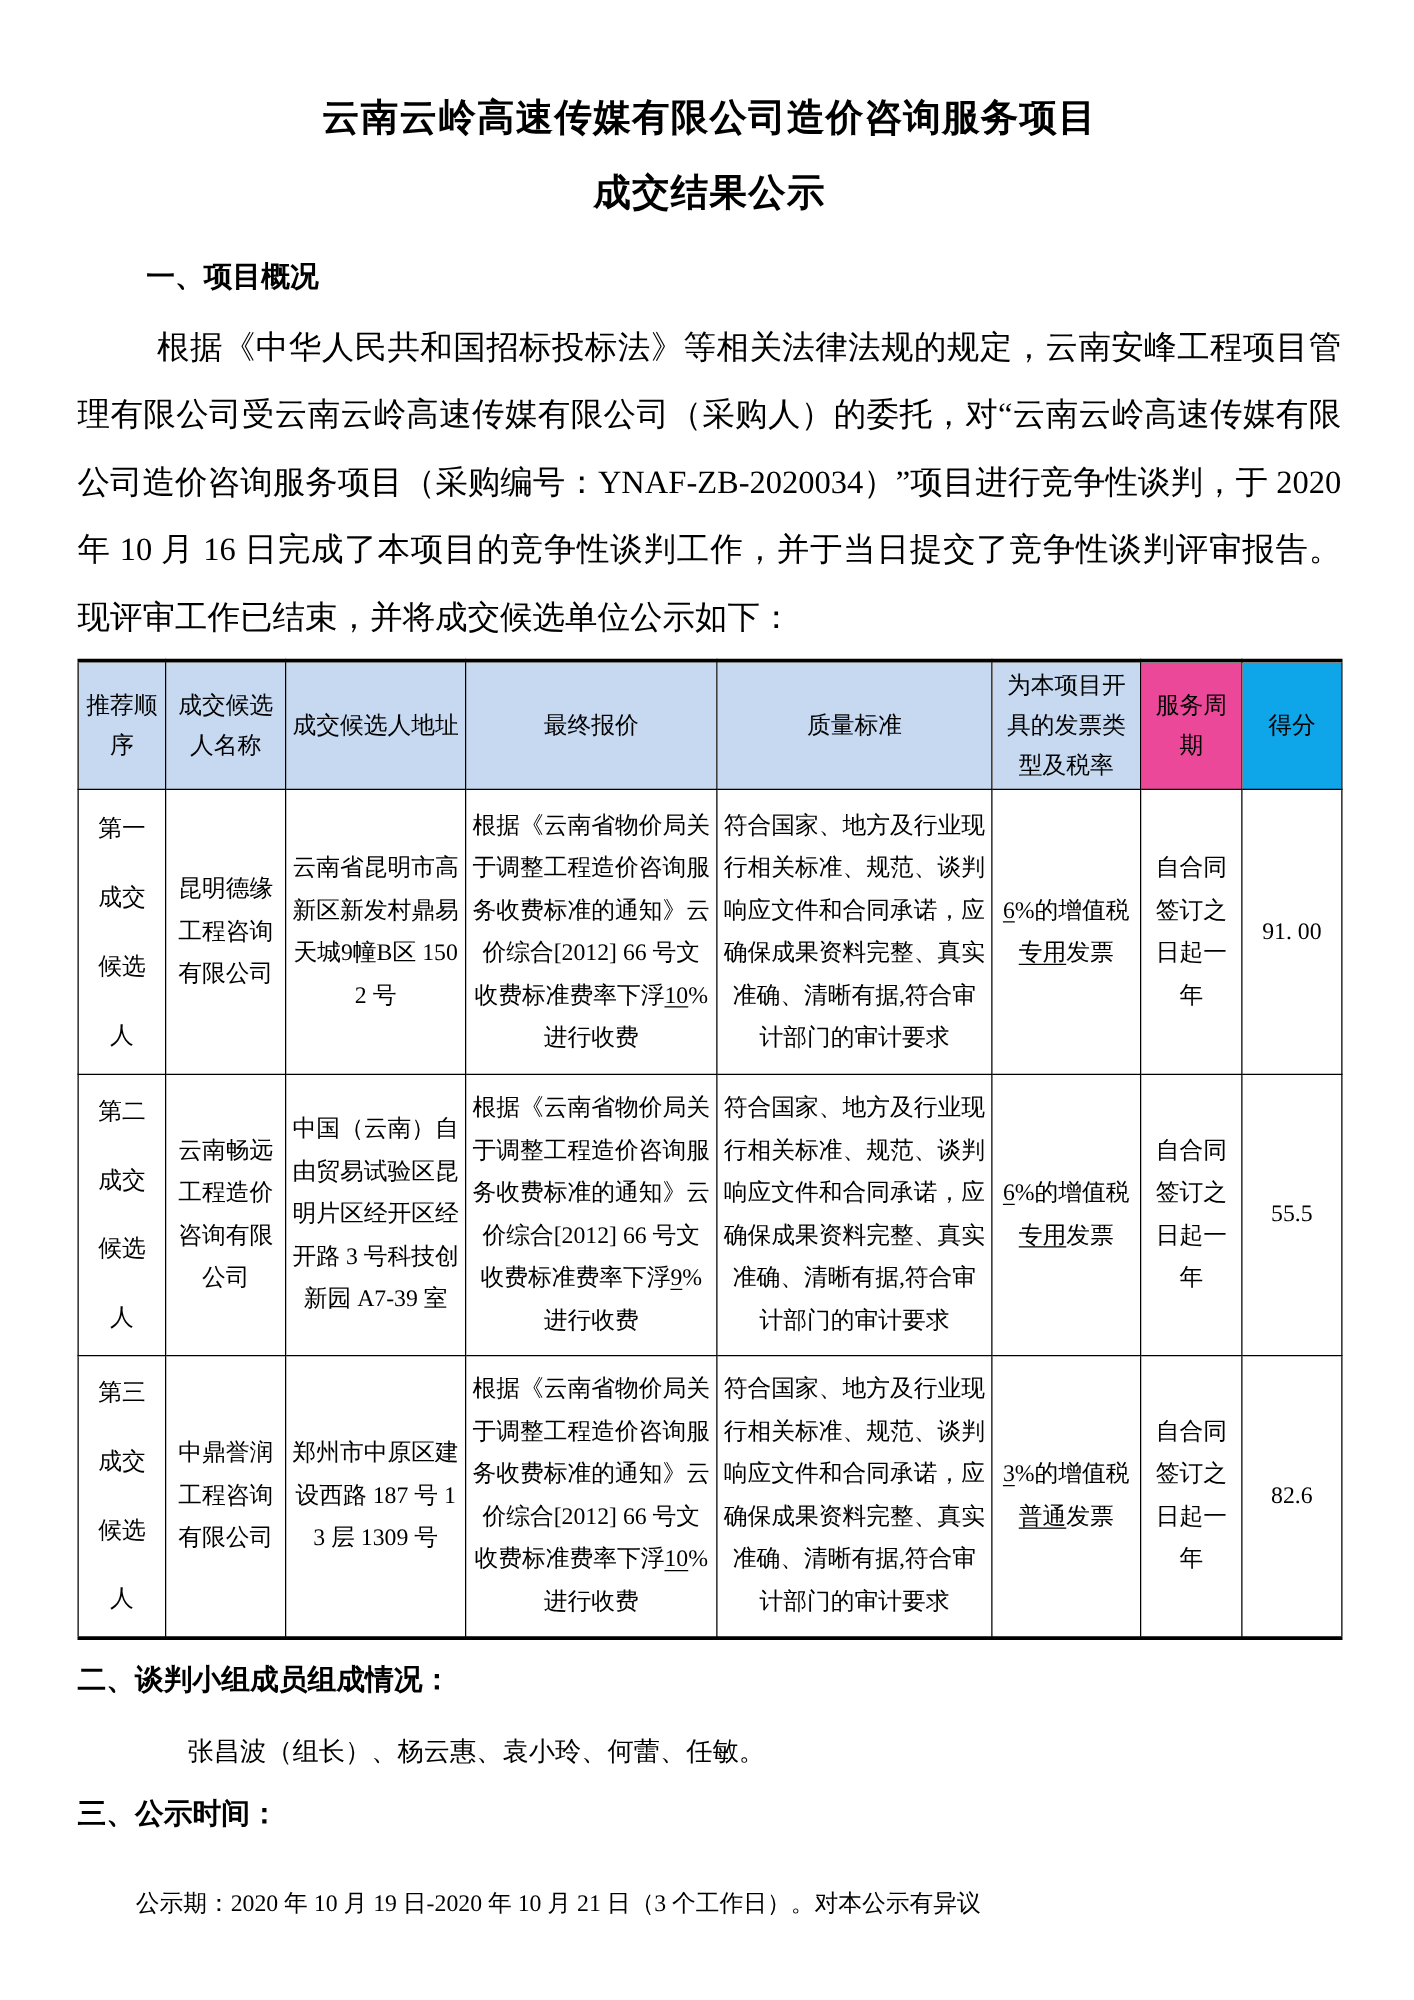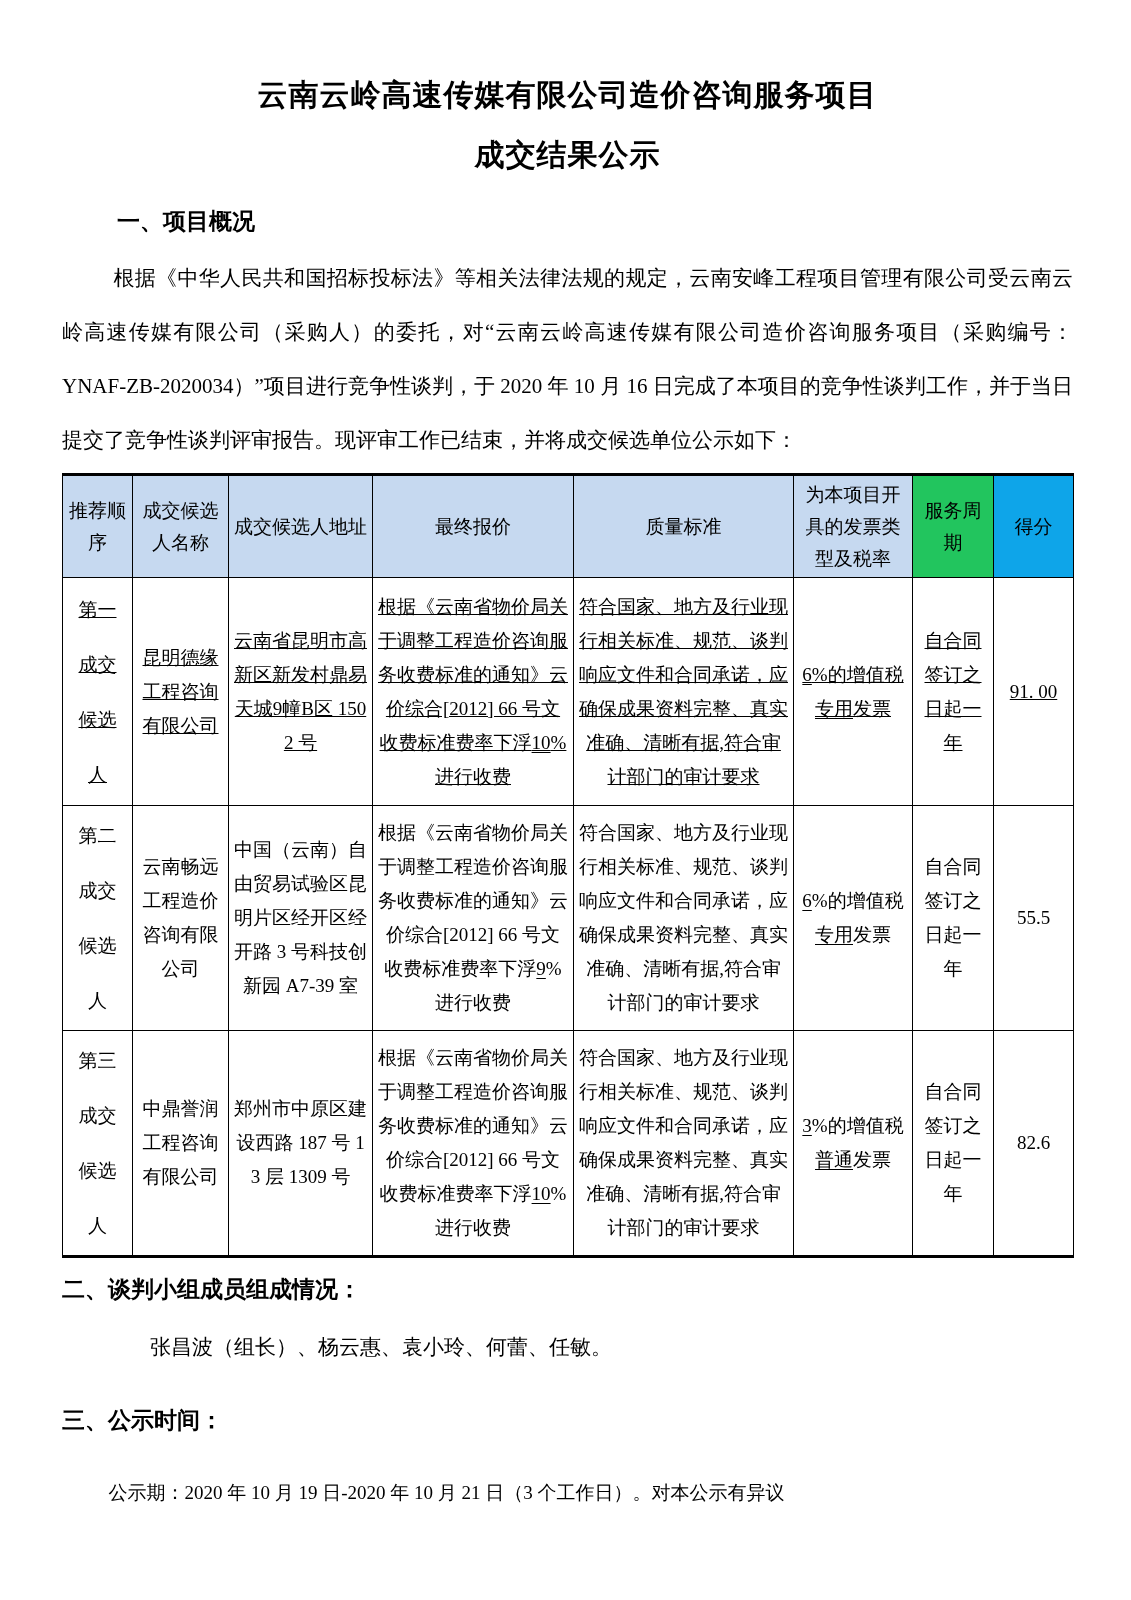--- a/index.html
+++ b/index.html
@@ -10,41 +10,41 @@
     overflow: hidden;
   }
   .page { box-sizing: border-box; width: 1131px; height: 1600px; padding: 60px 58px 0 62px; }
 
   .doc-title { text-align: center; font-weight: bold; font-size: 30px; line-height: 34px; margin: 18px 0 0 0; letter-spacing: 1px; }
   .doc-title.second { margin-top: 26px; }
 
   .h-sec { font-weight: bold; font-size: 23px; margin: 0; }
   .h1-sec { margin-top: 34px; padding-left: 55px; }
   .h2-sec { margin-top: 16px; }
-  .h3-sec { margin-top: 44px; }
+  .h3-sec { margin-top: 20px; }
 
   .body-par {
-    font-size: 21px; line-height: 54px; text-align: justify;
+    font-size: 26px; line-height: 54px; text-align: justify;
     text-indent: 2.45em; margin: 14px 0 6px 0;
   }
 
   table.result {
     width: 1011px; border-collapse: collapse; table-layout: fixed;
     border-top: 3px solid #000; border-bottom: 3px solid #000;
     margin-top: 2px;
   }
   table.result td, table.result th {
     border: 1.5px solid #000;
     text-align: center; vertical-align: middle;
     font-weight: normal; font-size: 19px; line-height: 34px;
     padding: 2px 4px; overflow: hidden;
   }
   table.result th { background: #c6d9f0; line-height: 32px; }
   tr.hdr { height: 103px; }
-  tr.r1 { height: 228px; text-decoration: underline; }
+  tr.r1 { height: 228px; }
   tr.r2 { height: 212px; }
   tr.r3 { height: 217px; }
 
   td.rank div { line-height: 55px; }
   td.name { padding: 2px 14px; word-break: break-all; line-height: 37px; }
   td.addr { padding: 2px 10px; word-break: break-all; line-height: 37px; }
   td.price { padding: 2px 5px; line-height: 36px; }
   td.quality { padding: 2px 5px; line-height: 33px; }
   td.invoice { padding: 2px 8px; line-height: 38px; }
   td.period { padding: 2px 11px; line-height: 38px; }
@@ -79,21 +79,21 @@
         <col style="width:80px">
     </colgroup>
     <tbody>
         <tr class="hdr">
       <th style="background: rgb(198, 217, 240);">推荐顺序</th>
       <th style="background: rgb(198, 217, 240);">成交候选人名称</th>
       <th style="background: rgb(198, 217, 240);">成交候选人地址</th>
       <th style="background: rgb(198, 217, 240);">最终报价</th>
       <th style="background: rgb(198, 217, 240);">质量标准</th>
       <th style="background: rgb(198, 217, 240);">为本项目开具的发票类型及税率</th>
-      <th style="background: #22c55e;">服务周期</th>
+      <th style="background: #ec4899;">服务周期</th>
       <th style="background: #0ea5e9;">得分</th>
     </tr>
 
     <tr class="r1">
       <td class="rank">
         <div>第一</div>
         <div>成交</div>
         <div>候选</div>
         <div>人</div>
       </td>

